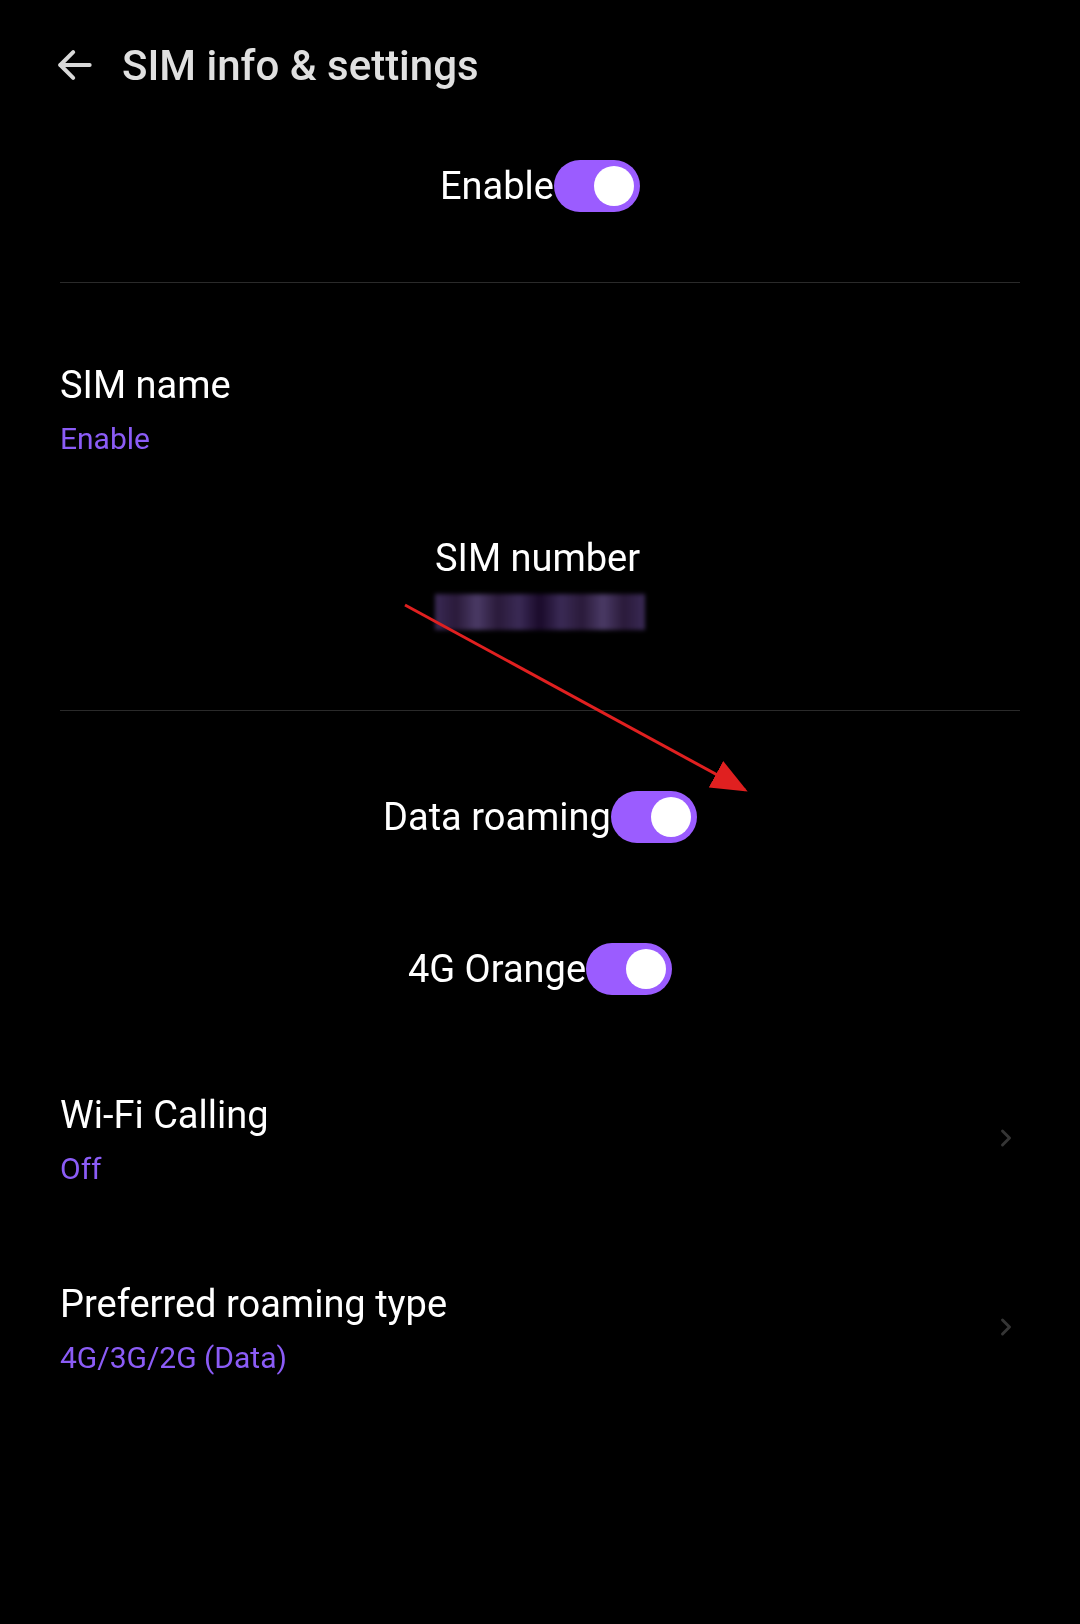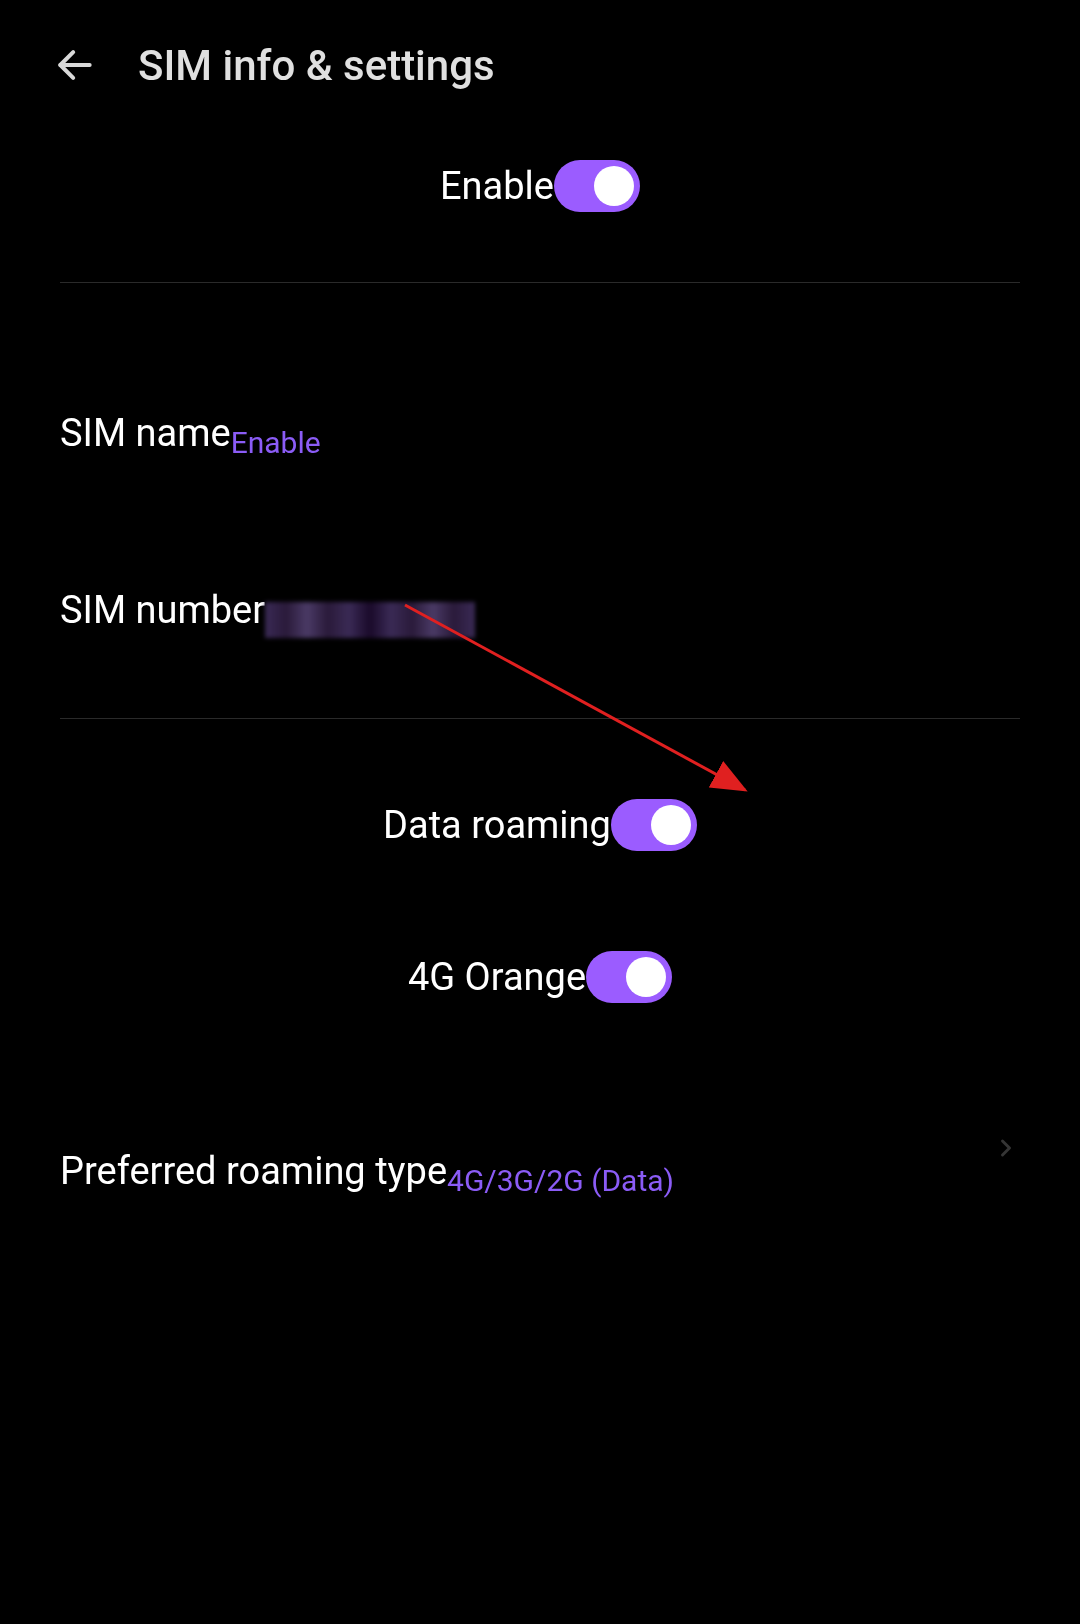--- a/index.html
+++ b/index.html
@@ -9,21 +9,21 @@
     font-family: -apple-system, BlinkMacSystemFont, "Segoe UI", Roboto, sans-serif;
     width: 1080px;
     height: 1624px;
     overflow: hidden;
     position: relative;
   }
   .header {
     display: flex;
     align-items: center;
     padding: 40px 50px 20px 50px;
-    gap: 38px;
+    gap: 22px;
   }
   .back-btn {
     width: 50px;
     height: 50px;
     display: flex;
     align-items: center;
     justify-content: center;
     cursor: pointer;
   }
   .back-btn svg { width: 44px; height: 44px; }
@@ -53,21 +53,21 @@
     font-weight: 400;
     color: #fff;
   }
   .sublabel {
     font-size: 30px;
     color: #8b5cf6;
     margin-top: 14px;
   }
   .stack {
     display: flex;
-    margin-top: 48px;
+    flex-direction: column;
   }
   .toggle {
     width: 86px;
     height: 52px;
     border-radius: 26px;
     background: #9b5cff;
     position: relative;
     cursor: pointer;
   }
   .toggle .knob {
@@ -127,21 +127,21 @@
 
   <div class="divider"></div>
 
   <div class="row-nav" style="padding-top:60px;padding-bottom:40px;">
     <div class="stack">
       <div class="label">SIM name</div>
       <div class="sublabel">Enable</div>
     </div>
   </div>
 
-  <div class="row-nav" style="padding-top:40px;padding-bottom:60px;">
+  <div class="row-nav" style="padding-top:40px;padding-bottom:60px;justify-content:center;">
     <div class="stack">
       <div class="label">SIM number</div>
       <div class="redacted"></div>
     </div>
   </div>
 
   <div class="divider"></div>
 
   <div class="row" style="padding-top:60px;">
     <div class="label">Data roaming</div>
@@ -150,20 +150,31 @@
     </div>
   </div>
 
   <div class="row">
     <div class="label">4G Orange</div>
     <div class="toggle">
       <div class="knob"></div>
     </div>
   </div>
 
+  <div class="row-nav">
+    <div class="stack">
+      <div class="label">Wi-Fi Calling</div>
+      <div class="sublabel">Off</div>
+    </div>
+    <div class="chevron">
+      <svg viewBox="0 0 24 24" fill="none" stroke="#999" stroke-width="2.5" stroke-linecap="round" stroke-linejoin="round">
+        <polyline points="9 6 15 12 9 18"></polyline>
+      </svg>
+    </div>
+  </div>
 
   <div class="row-nav">
     <div class="stack">
       <div class="label">Preferred roaming type</div>
       <div class="sublabel">4G/3G/2G (Data)</div>
     </div>
     <div class="chevron">
       <svg viewBox="0 0 24 24" fill="none" stroke="#999" stroke-width="2.5" stroke-linecap="round" stroke-linejoin="round">
         <polyline points="9 6 15 12 9 18"></polyline>
       </svg>

